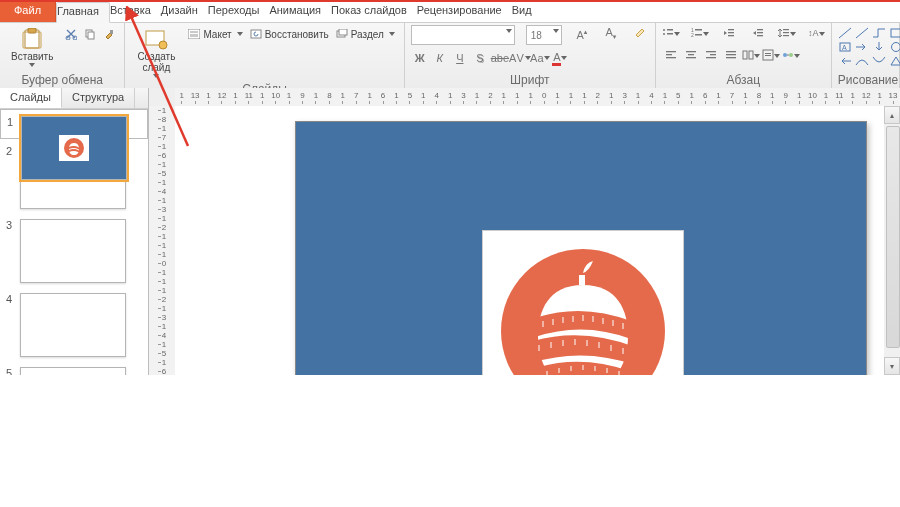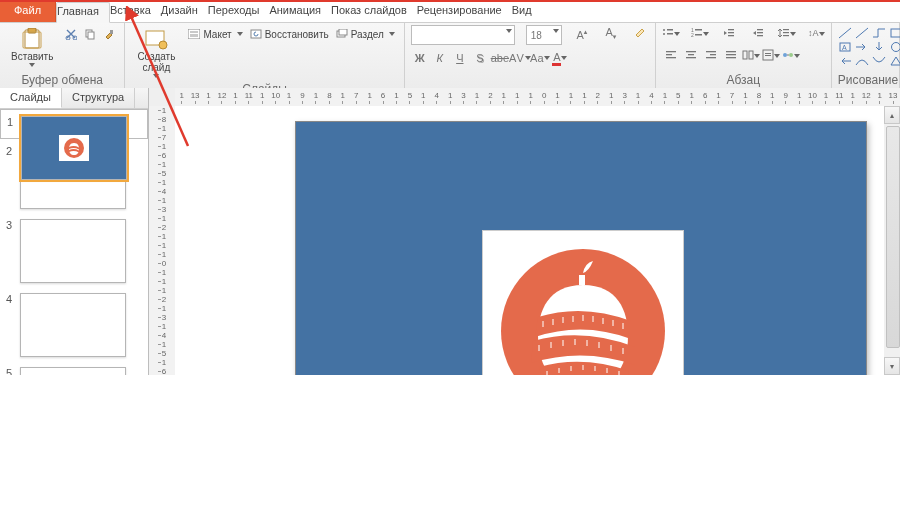--- a/index.html
+++ b/index.html
@@ -227,20 +227,21 @@
         <div class="tb">
               <span>Aa</span>
               <span class="triangle-down"></span>
             </div>
         <div class="tb">
               <span style="border-bottom:3px solid #d33;padding:0 1px">A</span>
               <span class="triangle-down"></span>
             </div>
       </div>
     </div>
+    <div class="glabel">Шрифт</div>
   </div>
 
   <div class="group" style="min-width:150px">
     <div class="grow" style="flex-direction:column;align-items:flex-start;gap:0">
       <div class="fontrow">
         <div class="tb">
               <span><svg width="12" height="12">
                   <circle cx="2" cy="3" r="1" fill="#777"></circle>
                   <rect x="5" y="2" width="6" height="1.5" fill="#777"></rect>
                   <circle cx="2" cy="7" r="1" fill="#777"></circle>

